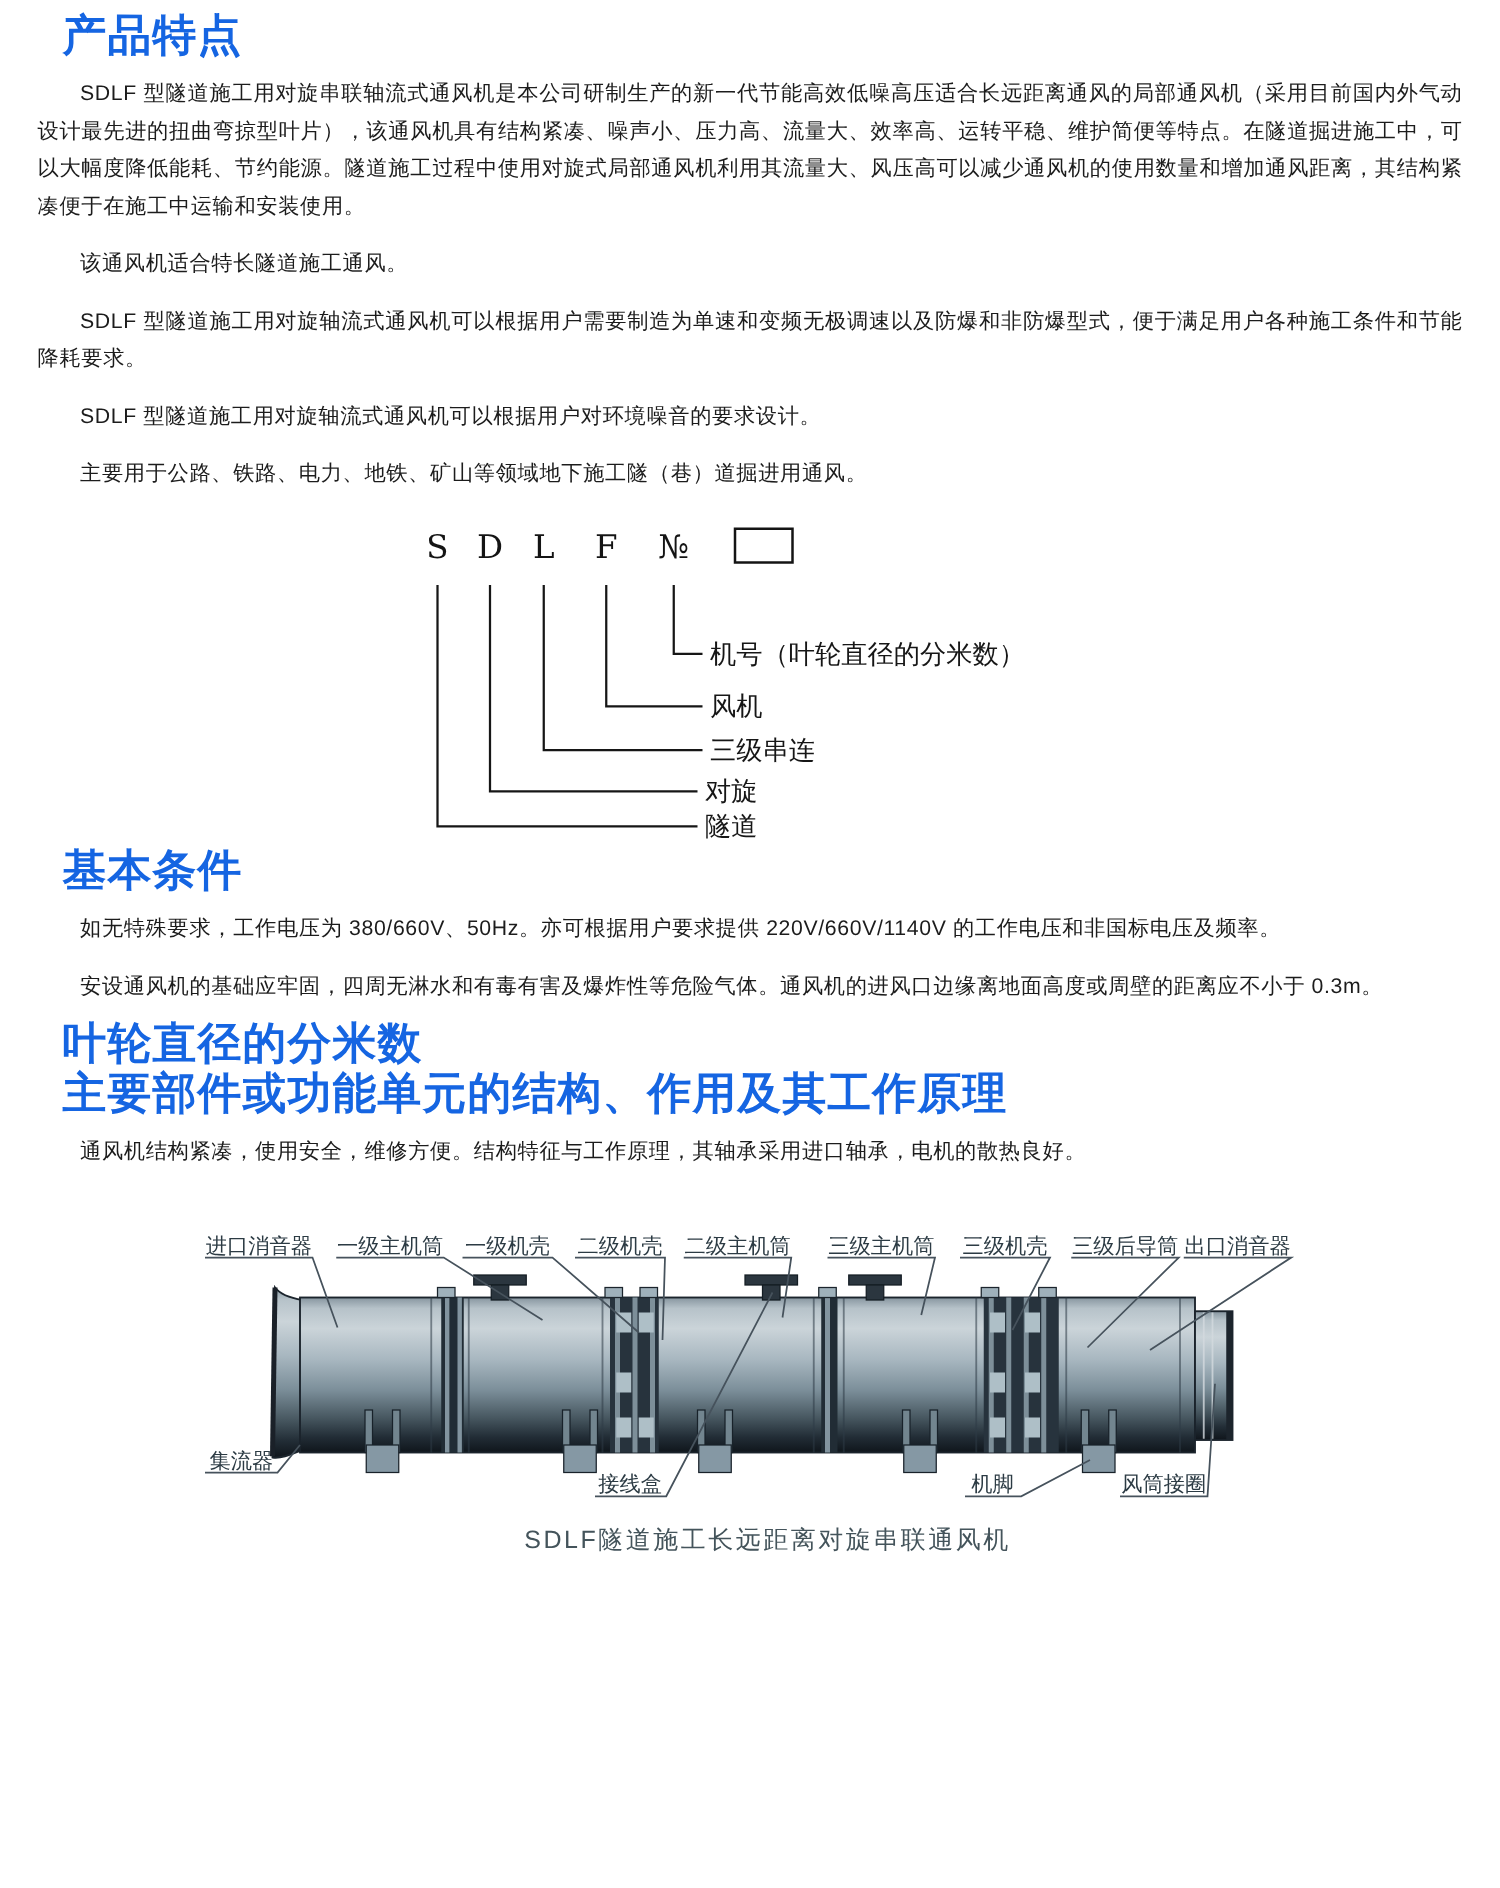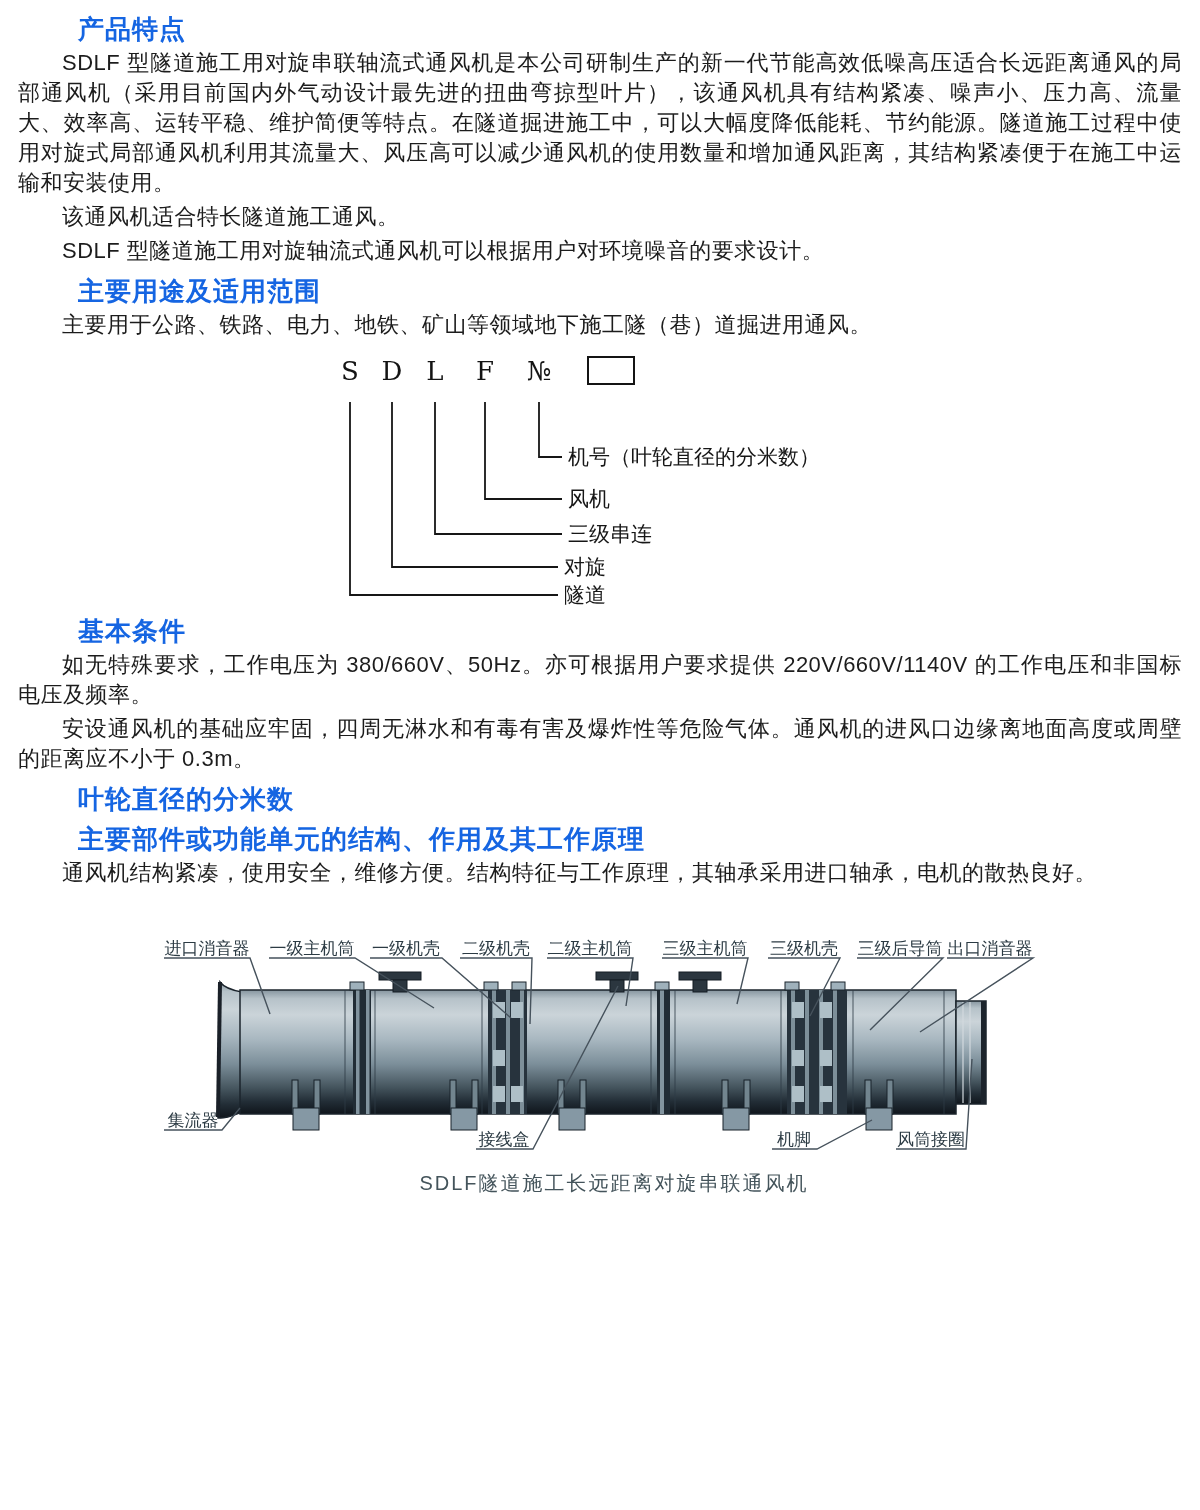--- a/index.html
+++ b/index.html
@@ -2,49 +2,49 @@
 <html><head>
 <meta charset="utf-8">
 <style>
   html,body{margin:0;padding:0;background:#ffffff;}
   .page{
     width:1200px;height:1510px;background:#ffffff;overflow:hidden;
     font-family:"Liberation Sans",sans-serif;color:#1c1c1c;position:relative;
   }
   .content{padding:12px 14px 0 14px;box-sizing:border-box;}
   h2.sec{
-    color:#1565e2;font-size:26px;line-height:30px;font-weight:700;
-    margin:10px 0 4px 64px;letter-spacing:1px;
+    color:#1565e2;font-size:35px;line-height:30px;font-weight:700;
+    margin:10px 0 4px 36px;letter-spacing:1px;
   }
   h2.sec.first{margin-top:2px;}
   p.body{
-    font-size:22px;line-height:30px;margin:4px;color:#1c1c1c;
+    font-size:17px;line-height:30px;margin:16px;color:#1c1c1c;
     text-indent:2em;text-align:justify;letter-spacing:0.5px;
   }
   .model-svg{display:block;margin:2px 0 0 0;}
   .fan-svg{display:block;margin:28px 0 0 0;}
   .model-letter{font-family:"DejaVu Serif",serif;font-size:26px;fill:#141414;}
   .model-label{font-family:"Liberation Sans",sans-serif;font-size:21px;fill:#161616;}
   .model-line{stroke:#161616;stroke-width:1.8;fill:none;}
   .fan-label{font-family:"Liberation Sans",sans-serif;font-size:17px;fill:#2c3b44;}
   .fan-caption{font-family:"Liberation Sans",sans-serif;font-size:20px;fill:#44545b;letter-spacing:2px;}
   .leader{stroke:#46525c;stroke-width:1.4;fill:none;}
 </style>
 </head>
 <body>
 
 <div class="page">
   <div class="content">
 
     <h2 class="sec first">产品特点</h2>
     <p class="body">SDLF 型隧道施工用对旋串联轴流式通风机是本公司研制生产的新一代节能高效低噪高压适合长远距离通风的局部通风机（采用目前国内外气动设计最先进的扭曲弯掠型叶片），该通风机具有结构紧凑、噪声小、压力高、流量大、效率高、运转平稳、维护简便等特点。在隧道掘进施工中，可以大幅度降低能耗、节约能源。隧道施工过程中使用对旋式局部通风机利用其流量大、风压高可以减少通风机的使用数量和增加通风距离，其结构紧凑便于在施工中运输和安装使用。</p>
     <p class="body">该通风机适合特长隧道施工通风。</p>
+    <p class="body">SDLF 型隧道施工用对旋轴流式通风机可以根据用户需要制造为单速和变频无极调速以及防爆和非防爆型式，便于满足用户各种施工条件和节能降耗要求。</p>
     <p class="body">SDLF 型隧道施工用对旋轴流式通风机可以根据用户对环境噪音的要求设计。</p>
 
-    <h2 class="sec">主要用途及适用范围</h2>
     <p class="body">主要用于公路、铁路、电力、地铁、矿山等领域地下施工隧（巷）道掘进用通风。</p>
 
 
     <svg class="model-svg" width="1172" height="262" viewBox="0 0 1172 262">
 
       <text class="model-letter" x="336" y="36" text-anchor="middle">S</text>
       <text class="model-letter" x="378" y="36" text-anchor="middle">D</text>
       <text class="model-letter" x="421" y="36" text-anchor="middle">L</text>
       <text class="model-letter" x="471" y="36" text-anchor="middle">F</text>
       <text class="model-letter" x="525" y="36" text-anchor="middle">№</text>

